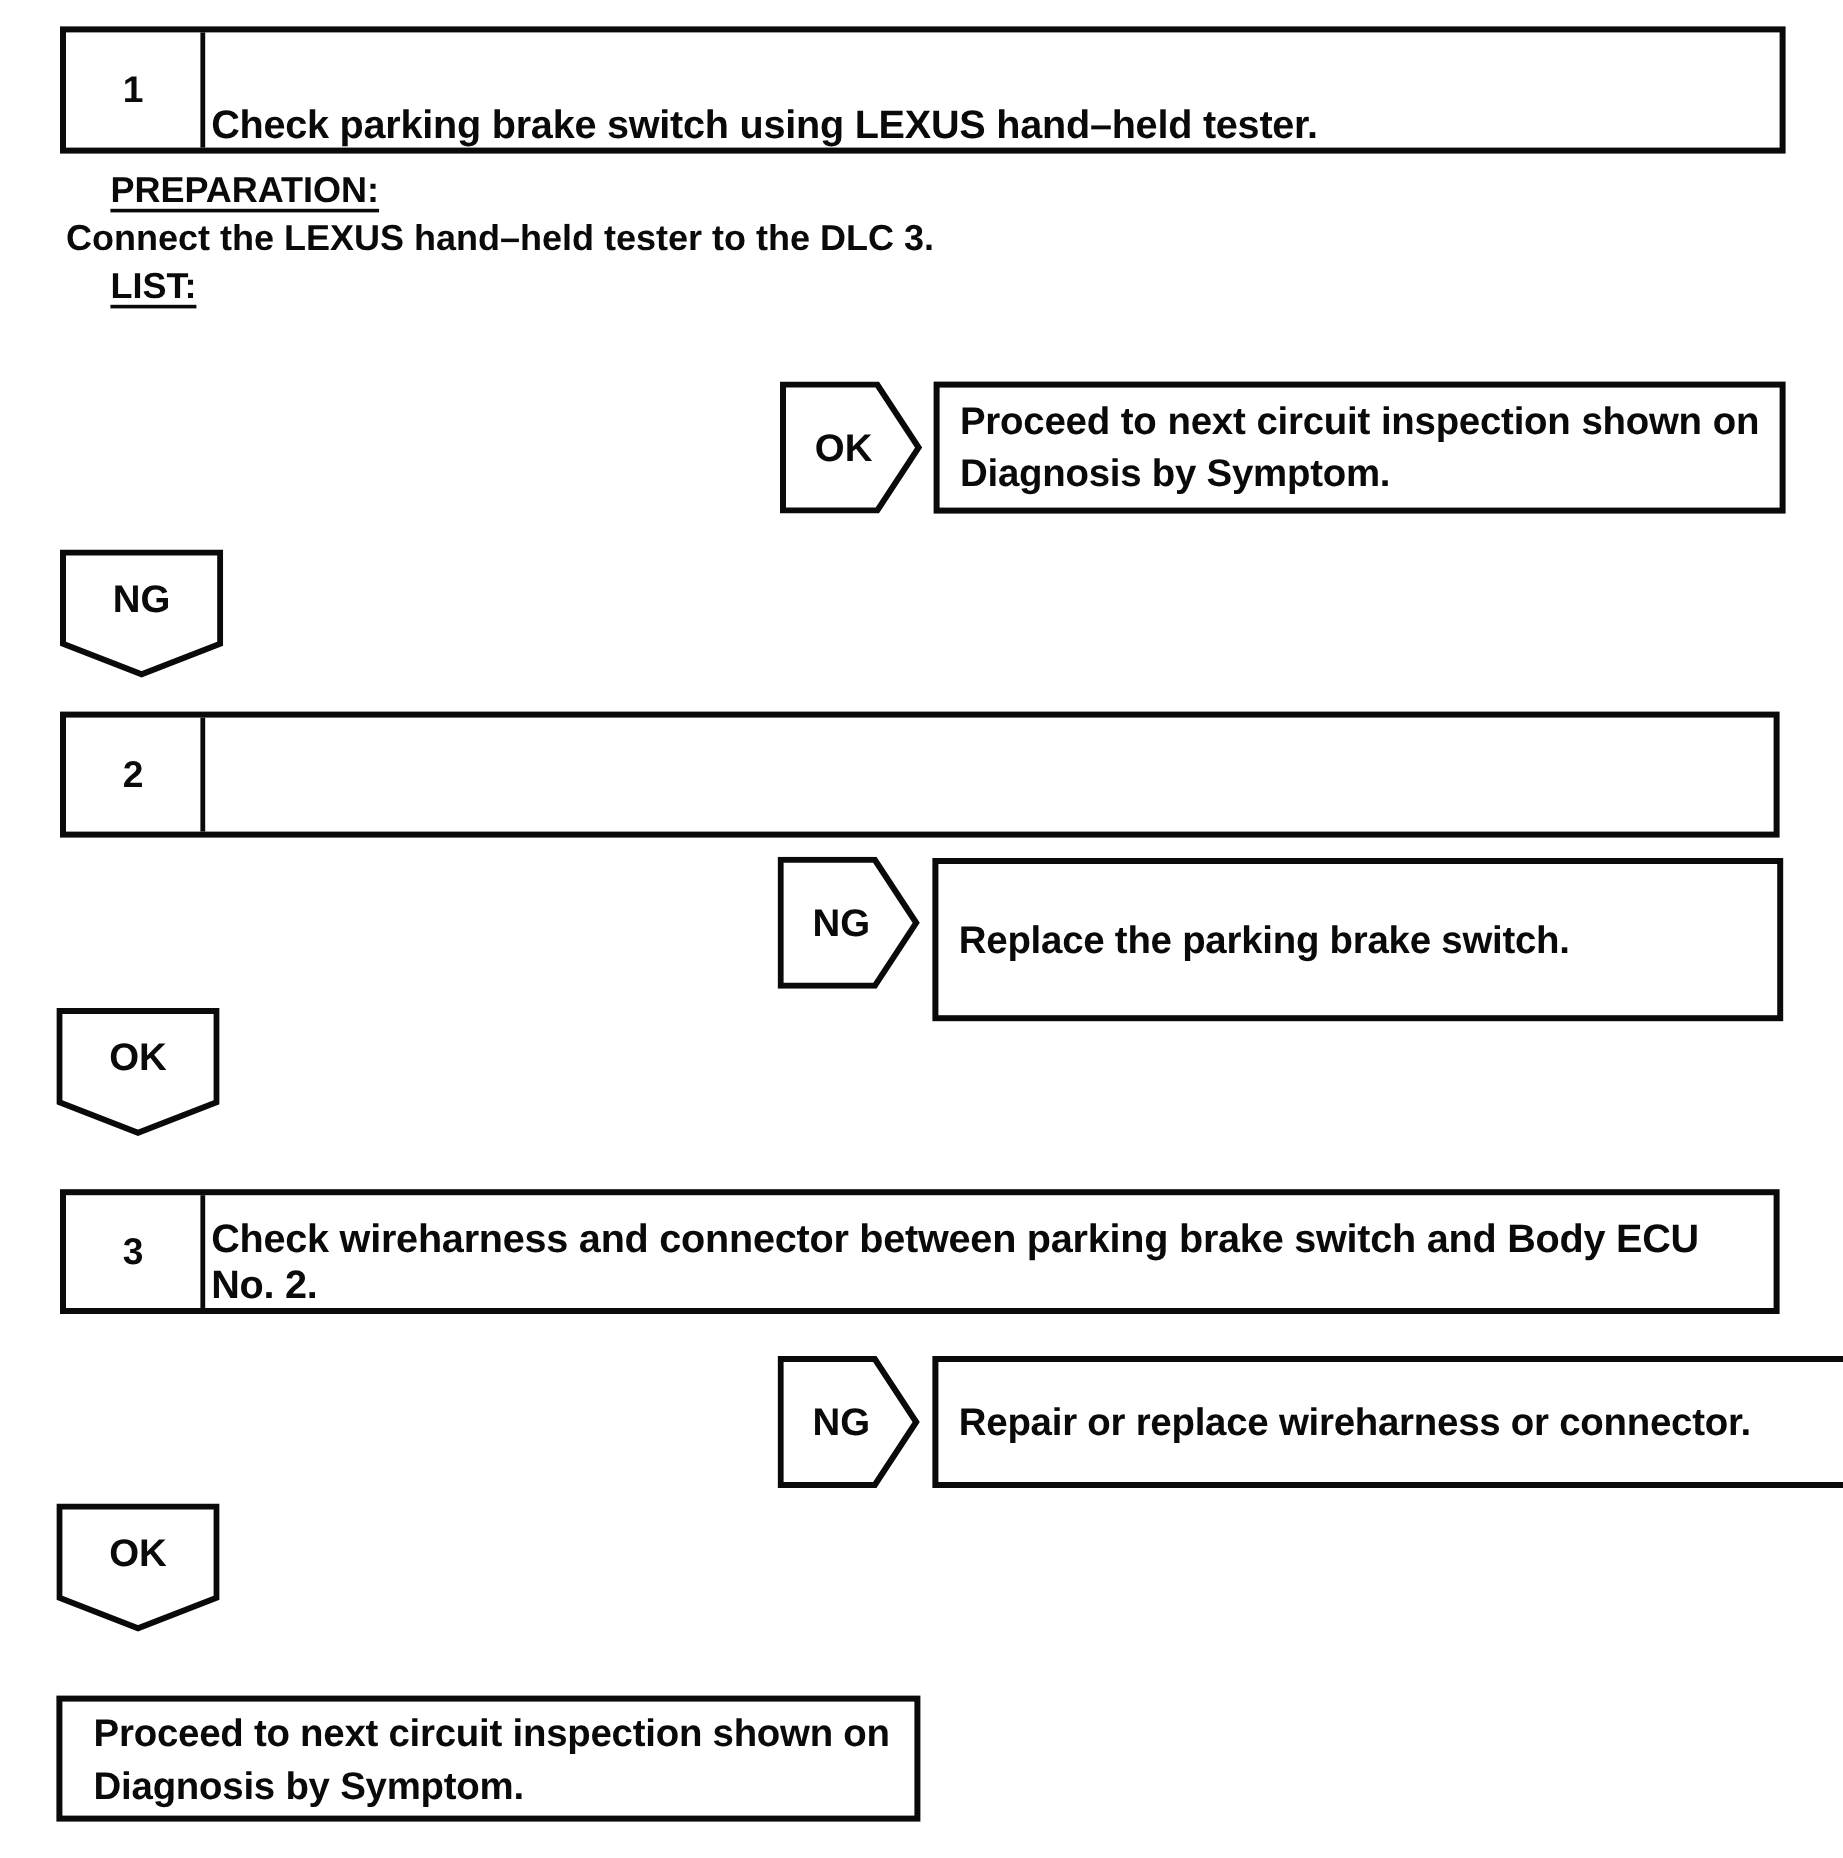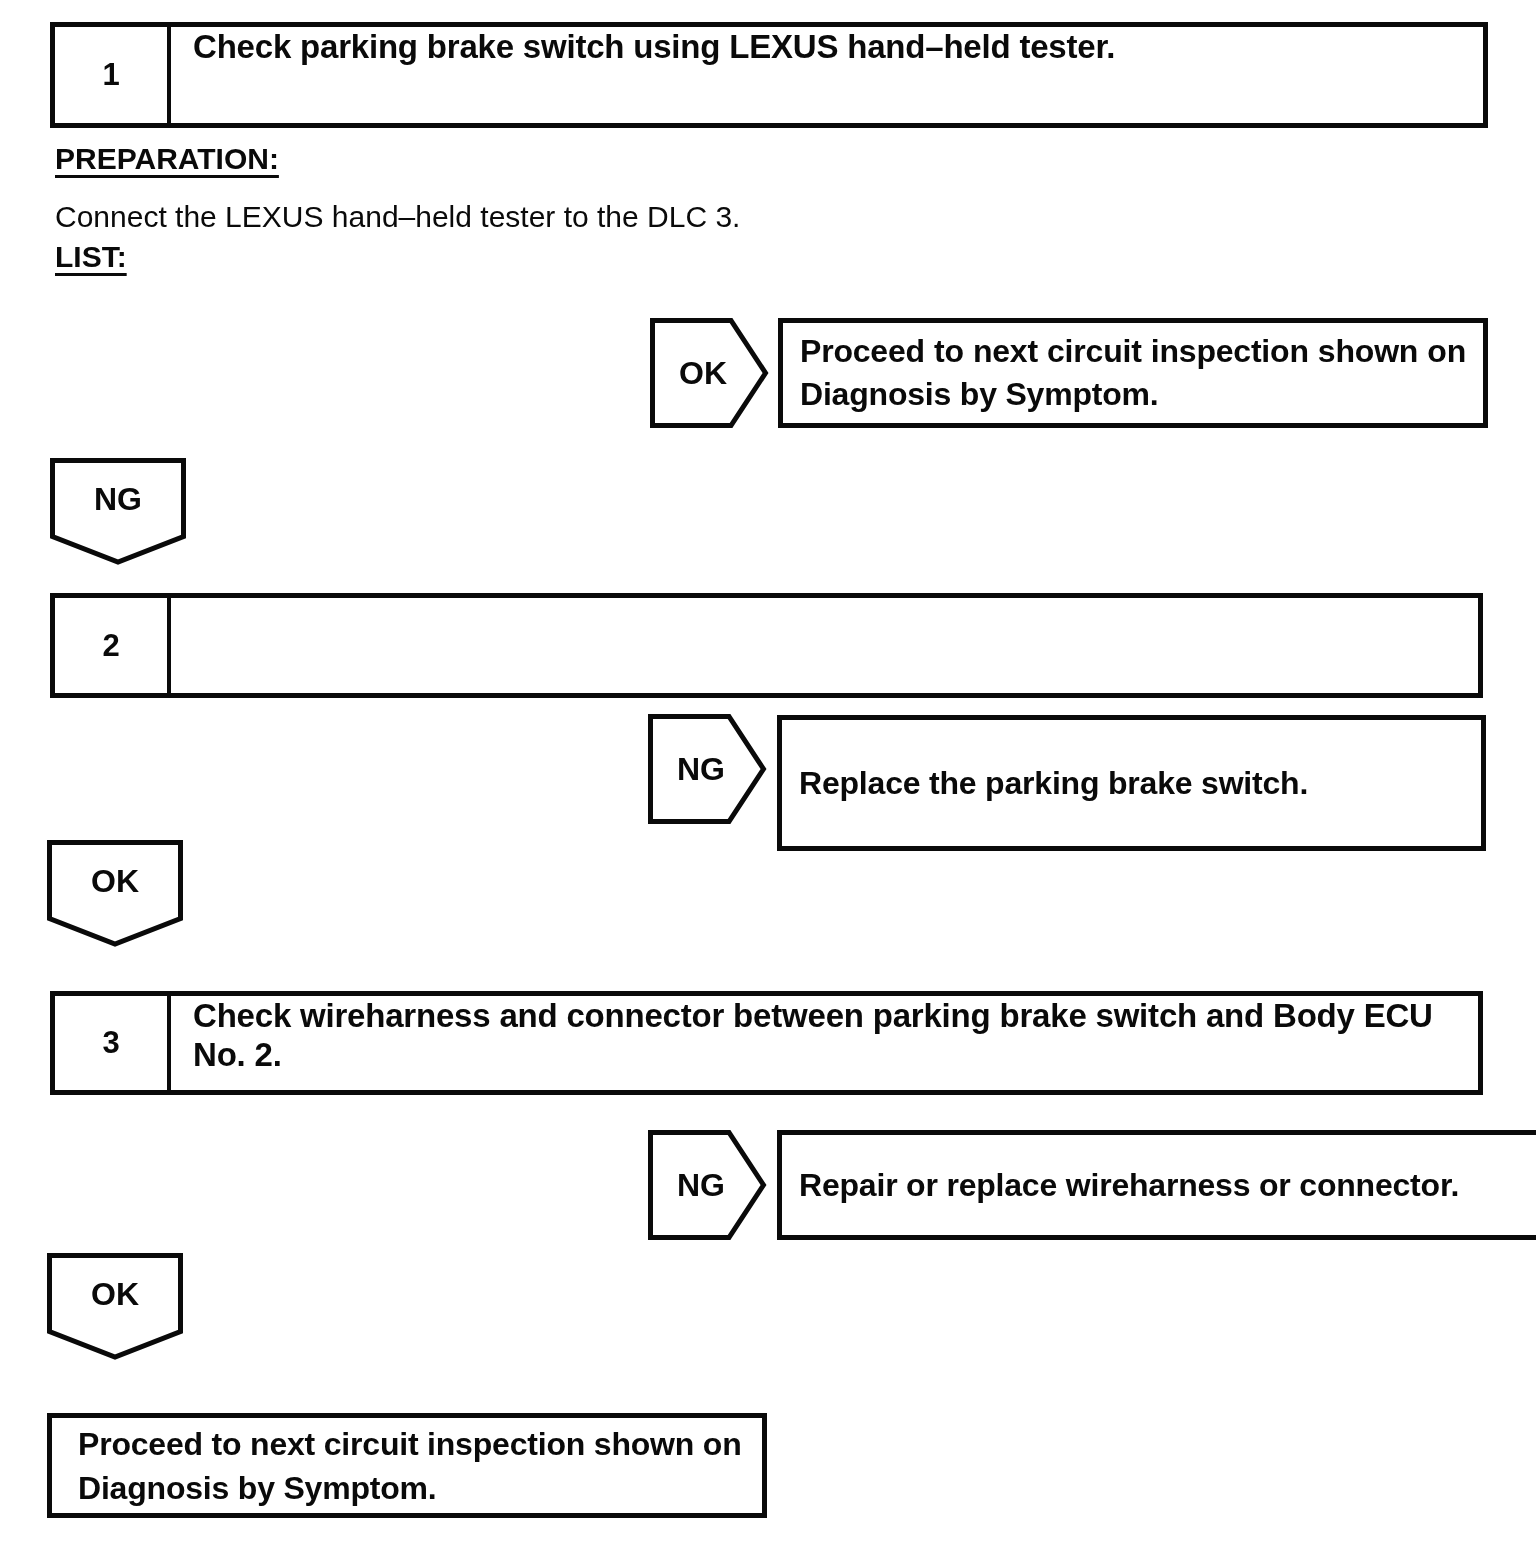--- a/index.html
+++ b/index.html
@@ -14,34 +14,35 @@
   .step-box{
     position:absolute;display:flex;background:#fff;
     border:5px solid #0a0a0a;box-sizing:border-box;
   }
   .step-num{
     width:112px;flex:0 0 112px;border-right:4px solid #0a0a0a;
     display:flex;align-items:center;justify-content:center;
     font-weight:bold;font-size:31px;
   }
   .step-title{
-    flex:1;display:flex;flex-direction:column;justify-content:flex-start;
-    padding:0 22px;font-weight:bold;font-size:33px;line-height:39px;
+    flex:1;display:flex;flex-direction:column;justify-content:flex-end;
+    padding:0 5px;font-weight:bold;font-size:33px;line-height:39px;
     letter-spacing:-0.2px;
   }
 
   
   .instructions{position:absolute;left:55px;top:139px;font-size:30px;line-height:40px;}
   .instr-heading{
     font-weight:bold;
     text-decoration:underline;
     text-decoration-thickness:3px;
     text-underline-offset:6px;
+    margin-left:37px;
   }
-  .instr-text{font-weight:normal;margin-top:18px;}
+  .instr-text{font-weight:bold;}
 
   
   .arrow-right{position:absolute;width:119px;height:110px;}
   .arrow-right svg{position:absolute;left:0;top:0;}
   .arrow-right .badge{
     position:absolute;left:0;top:0;width:106px;height:110px;
     display:flex;align-items:center;justify-content:center;
     font-weight:bold;font-size:32px;
   }
 

